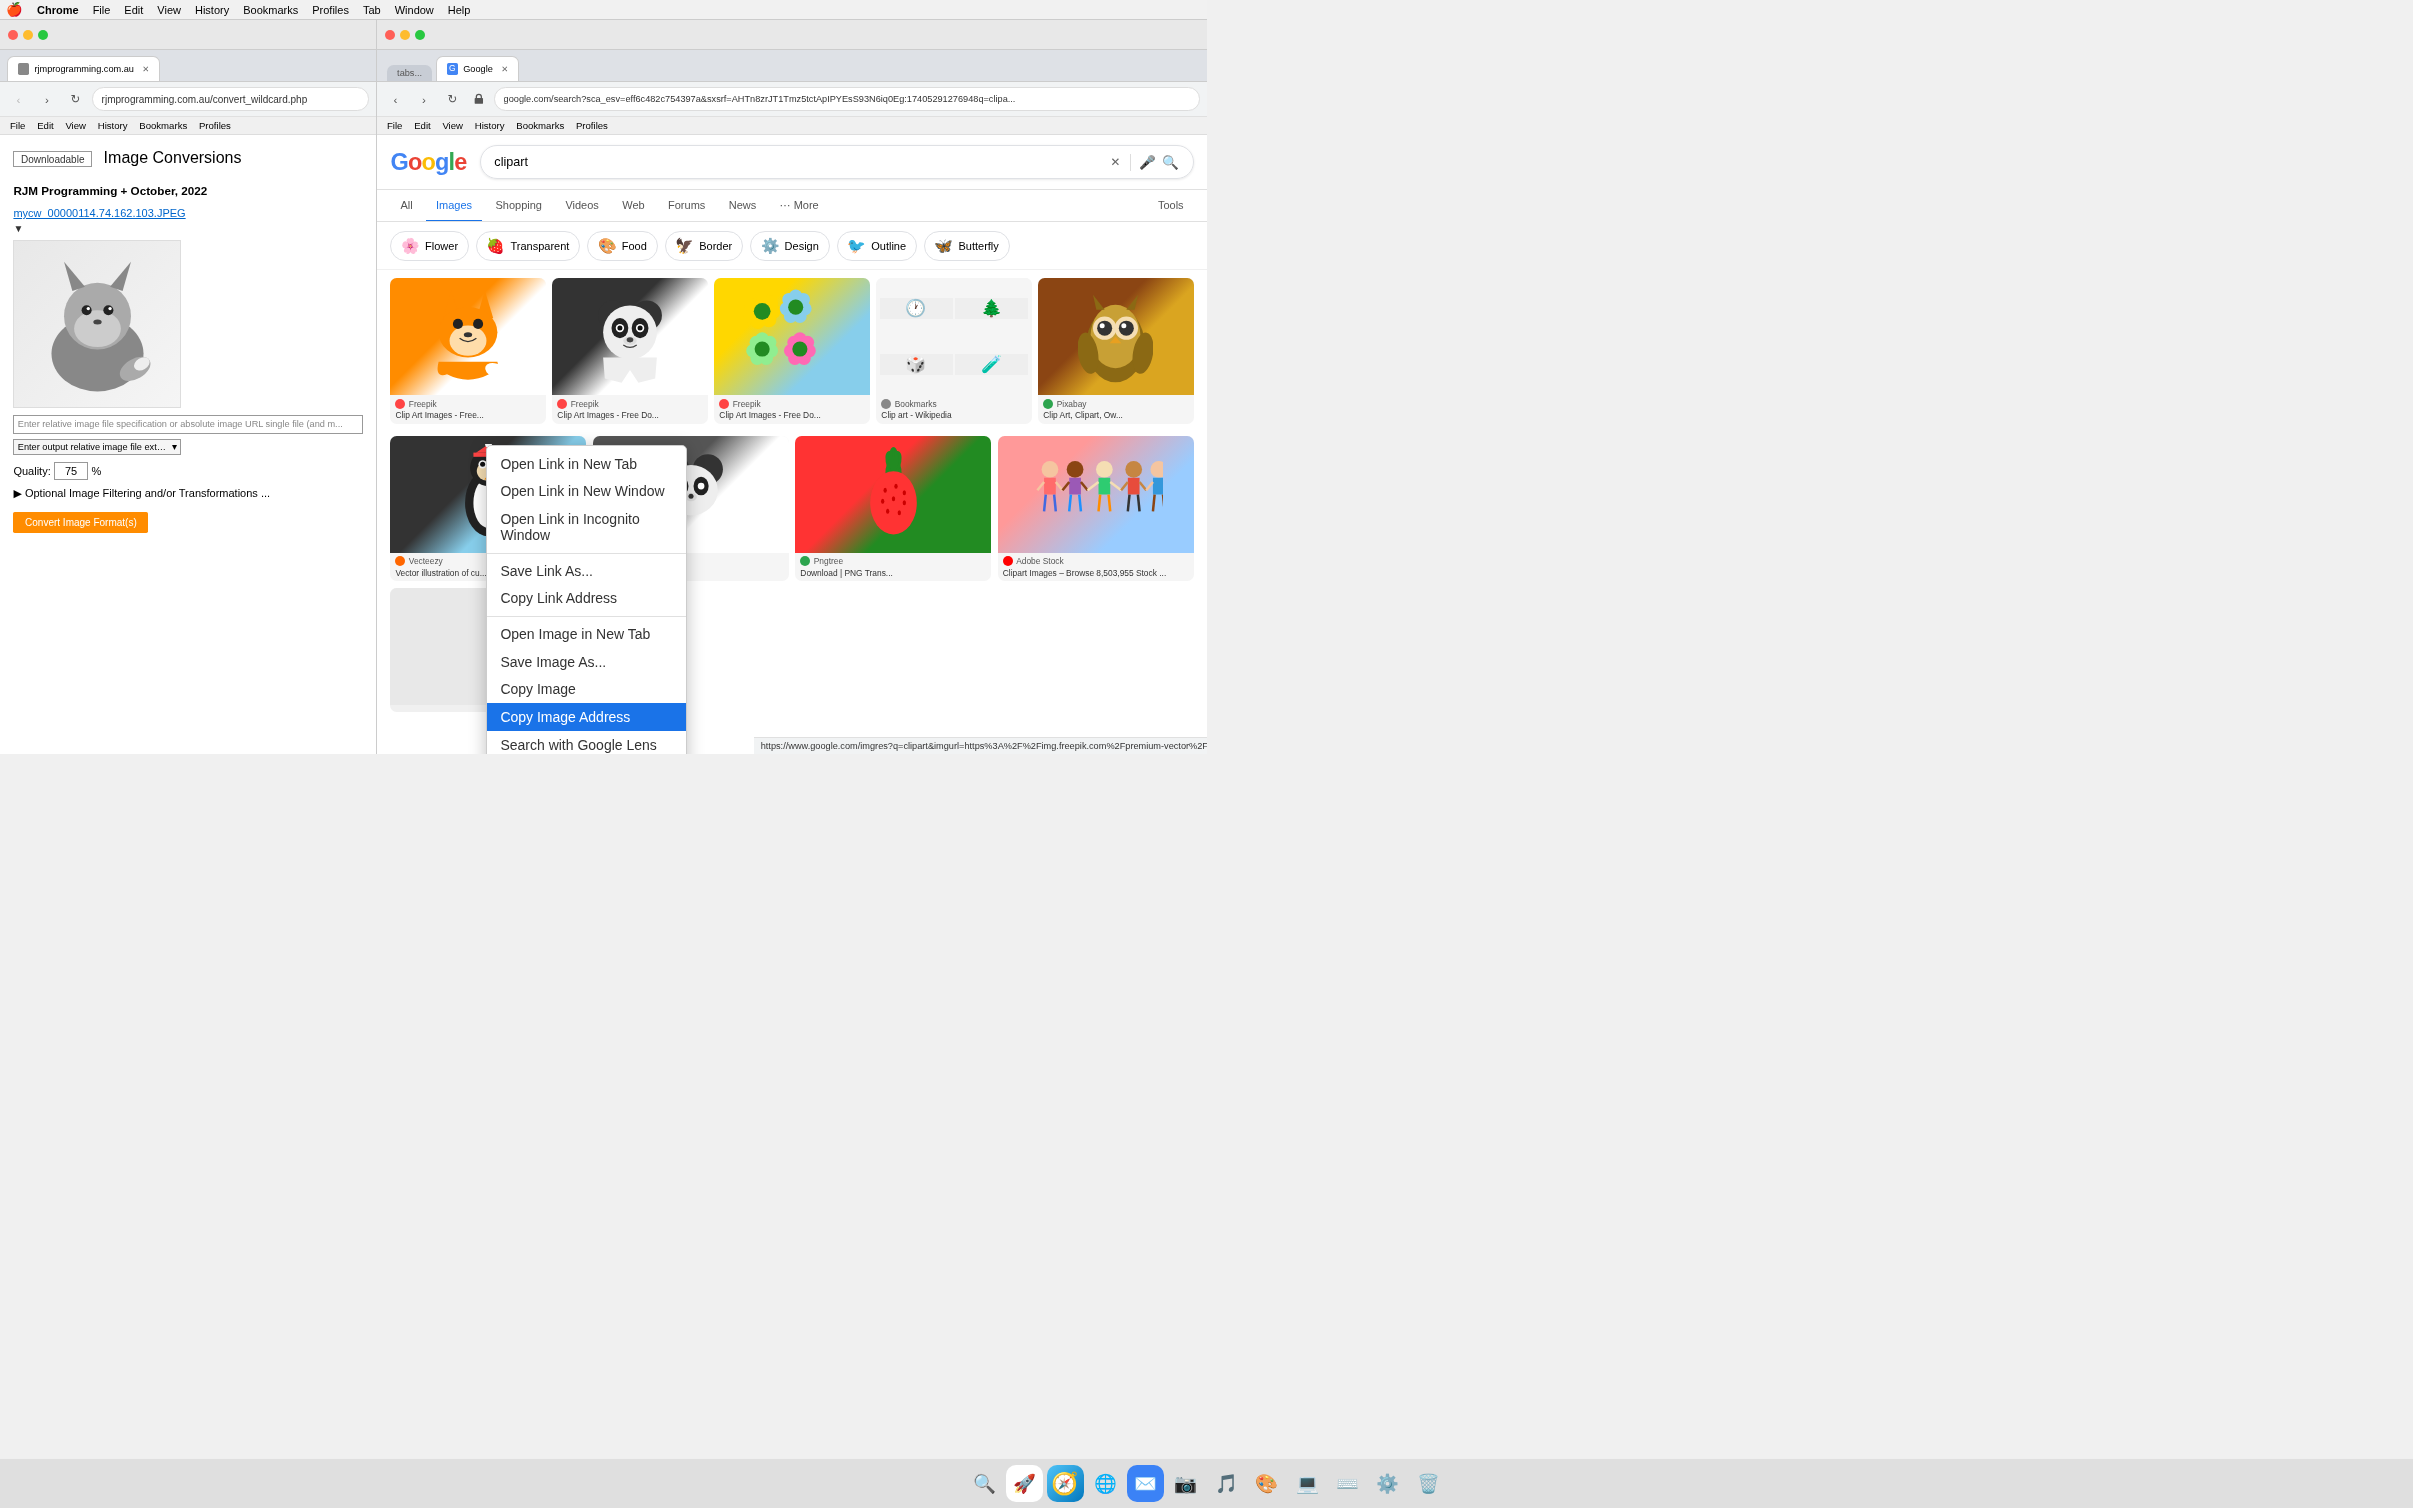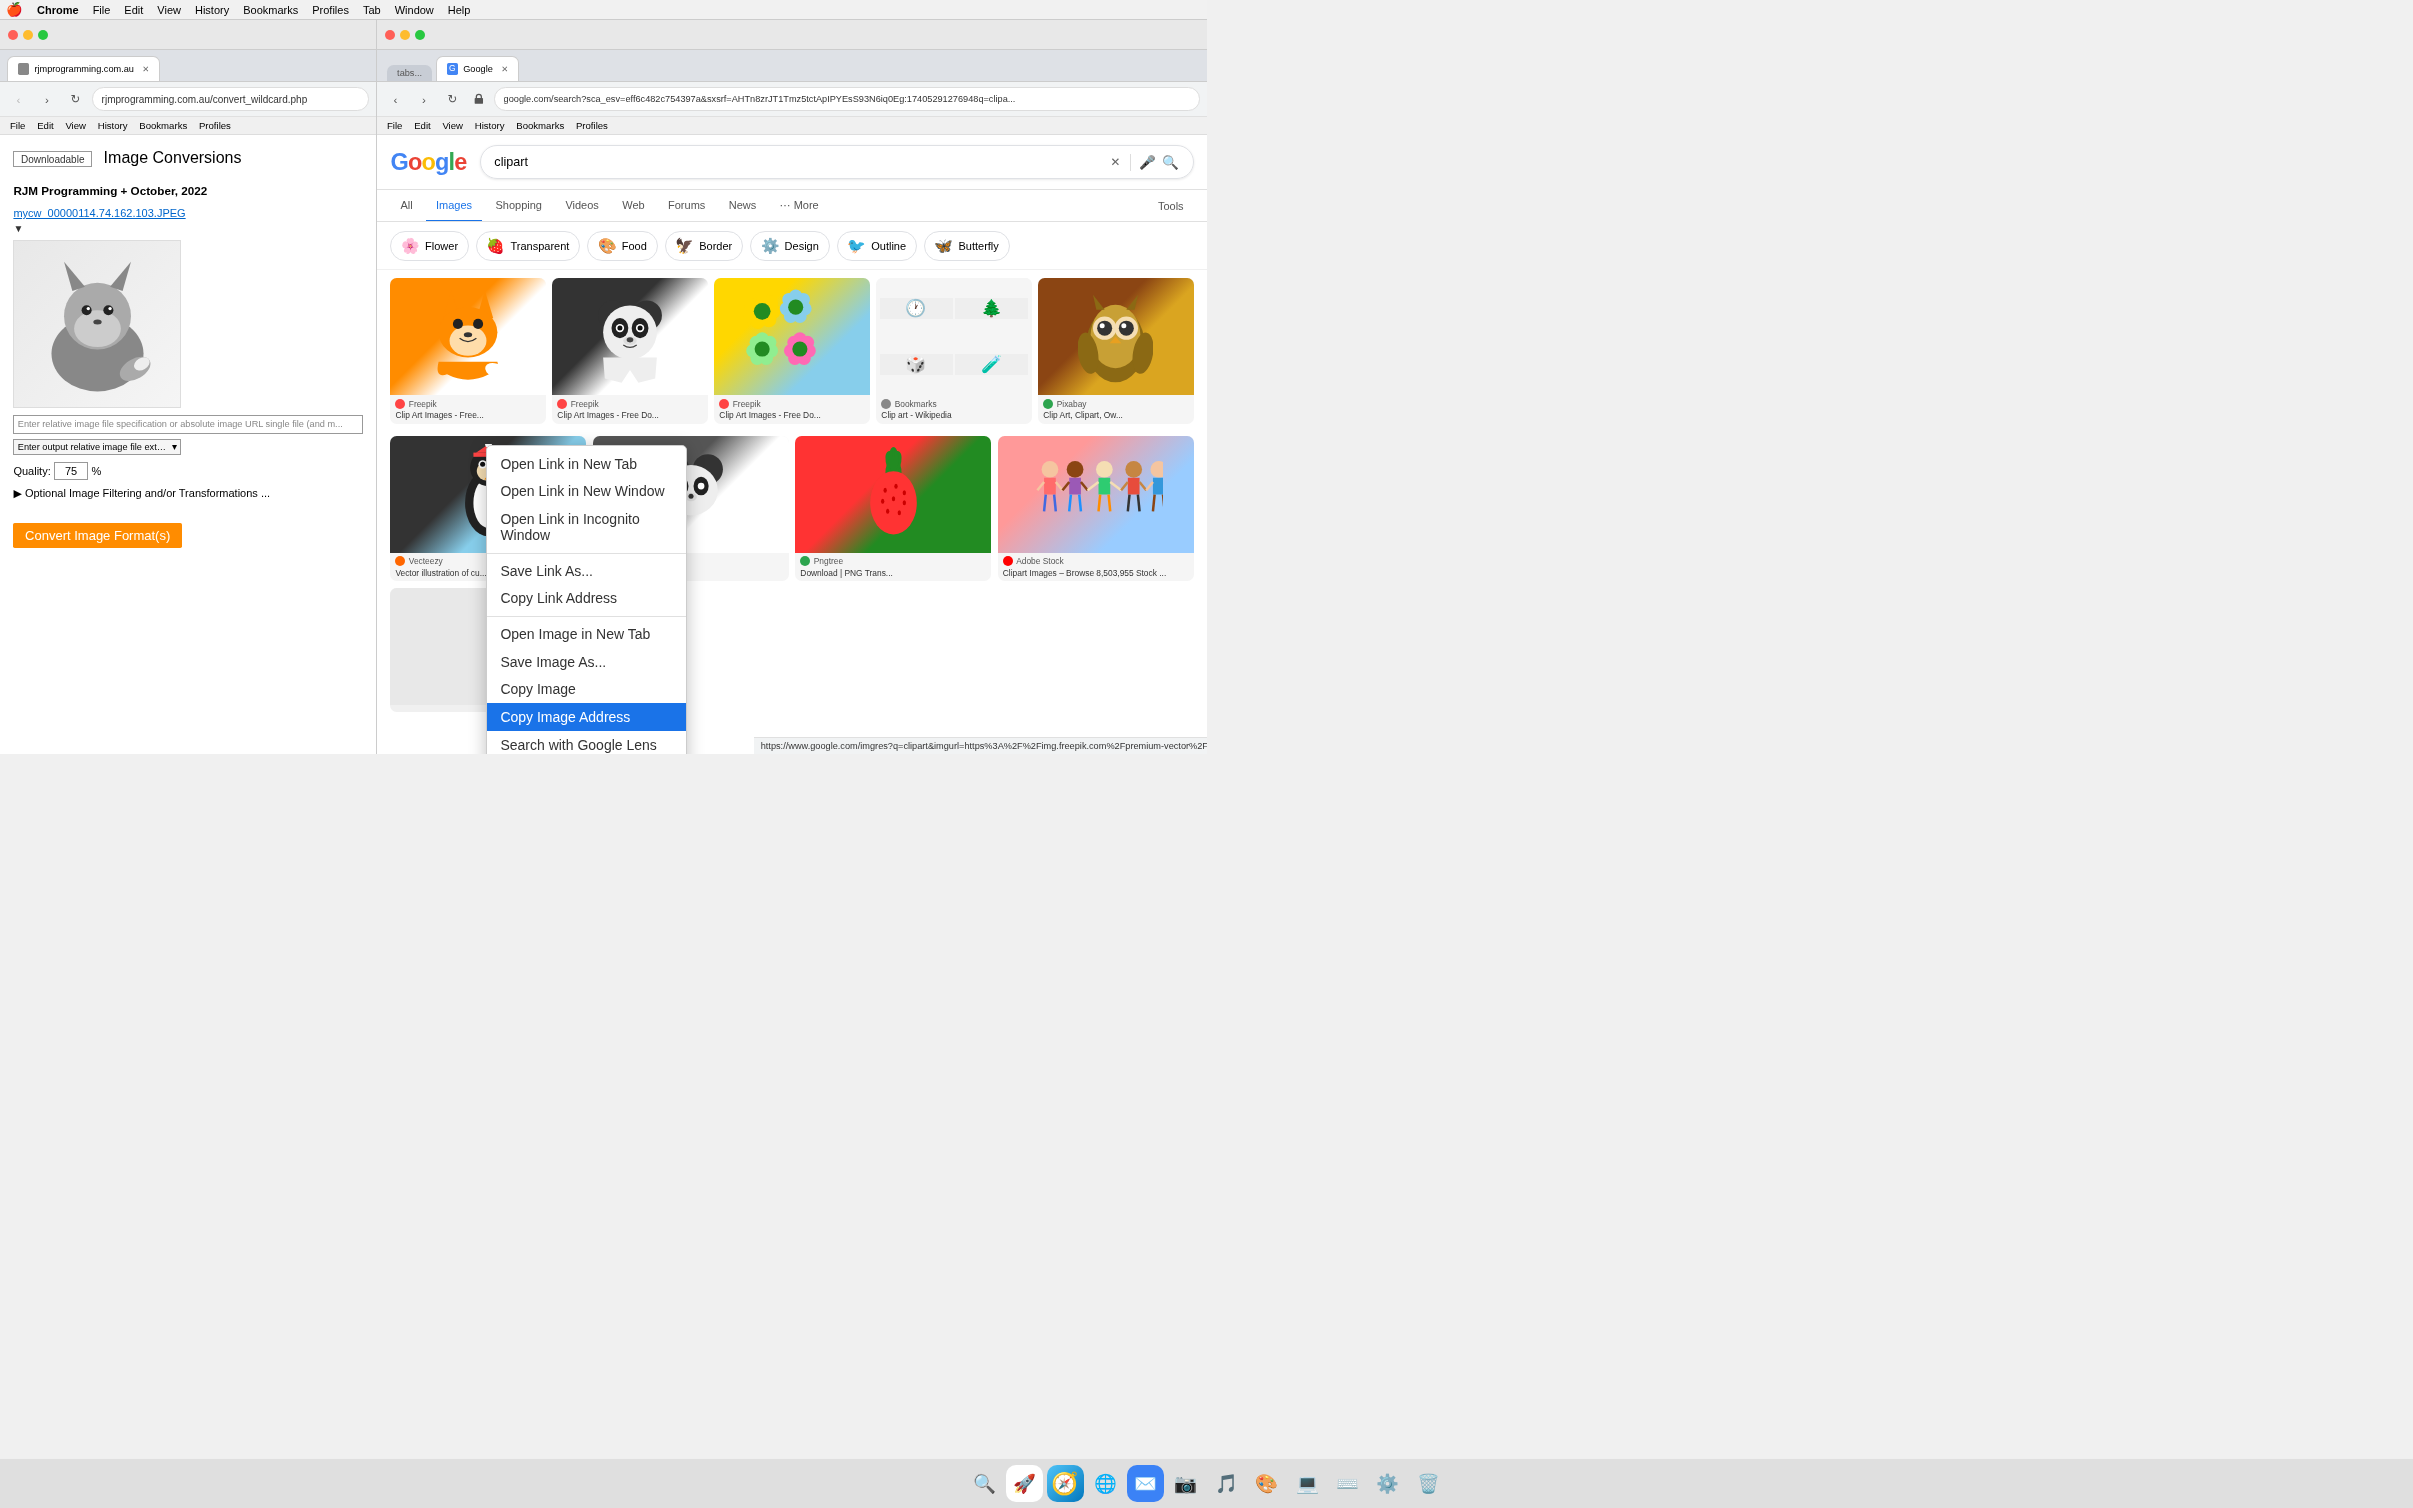--- a/index.html
+++ b/index.html
@@ -192,24 +192,24 @@
       width: 168px;
     }
     .quality-row { display: flex; align-items: center; gap: 3.4px; margin: 6.7px 0; font-size: 11px; }
     .quality-input { width: 34px; height: 18.4px; border: 0.8px solid #999; text-align: center; font-size: 11px; }
     .optional-row { font-size: 11px; margin: 6.7px 0; cursor: pointer; }
     .convert-btn {
       background: #ff8c00;
       color: white;
       border: none;
       padding: 5px 11.7px;
-      font-size: 13px;
+      font-size: 10px;
       cursor: pointer;
       border-radius: 1.7px;
-      margin-top: 16px;
+      margin-top: 5px;
     }
 
     
     .google-content {
       flex: 1;
       background: white;
       overflow: hidden;
       position: relative;
     }
     .google-header {
@@ -241,21 +241,20 @@
       box-shadow: 0 0.8px 2.5px rgba(0,0,0,0.1);
       gap: 6px;
     }
     .search-text { flex: 1; }
     .search-icon-x { color: #666; cursor: pointer; font-size: 11.7px; }
     .search-icon-mic { color: #4285f4; cursor: pointer; font-size: 13.4px; }
     .search-icon-lens { color: #4285f4; cursor: pointer; font-size: 13.4px; }
 
     .google-tabs {
       display: flex;
-      align-items: center;
       padding: 0 13.4px;
       border-bottom: 0.8px solid #e0e0e0;
       gap: 3.4px;
     }
     .g-tab {
       padding: 8.4px 10px;
       font-size: 11px;
       cursor: pointer;
       color: #555;
       border-bottom: 1.7px solid transparent;

